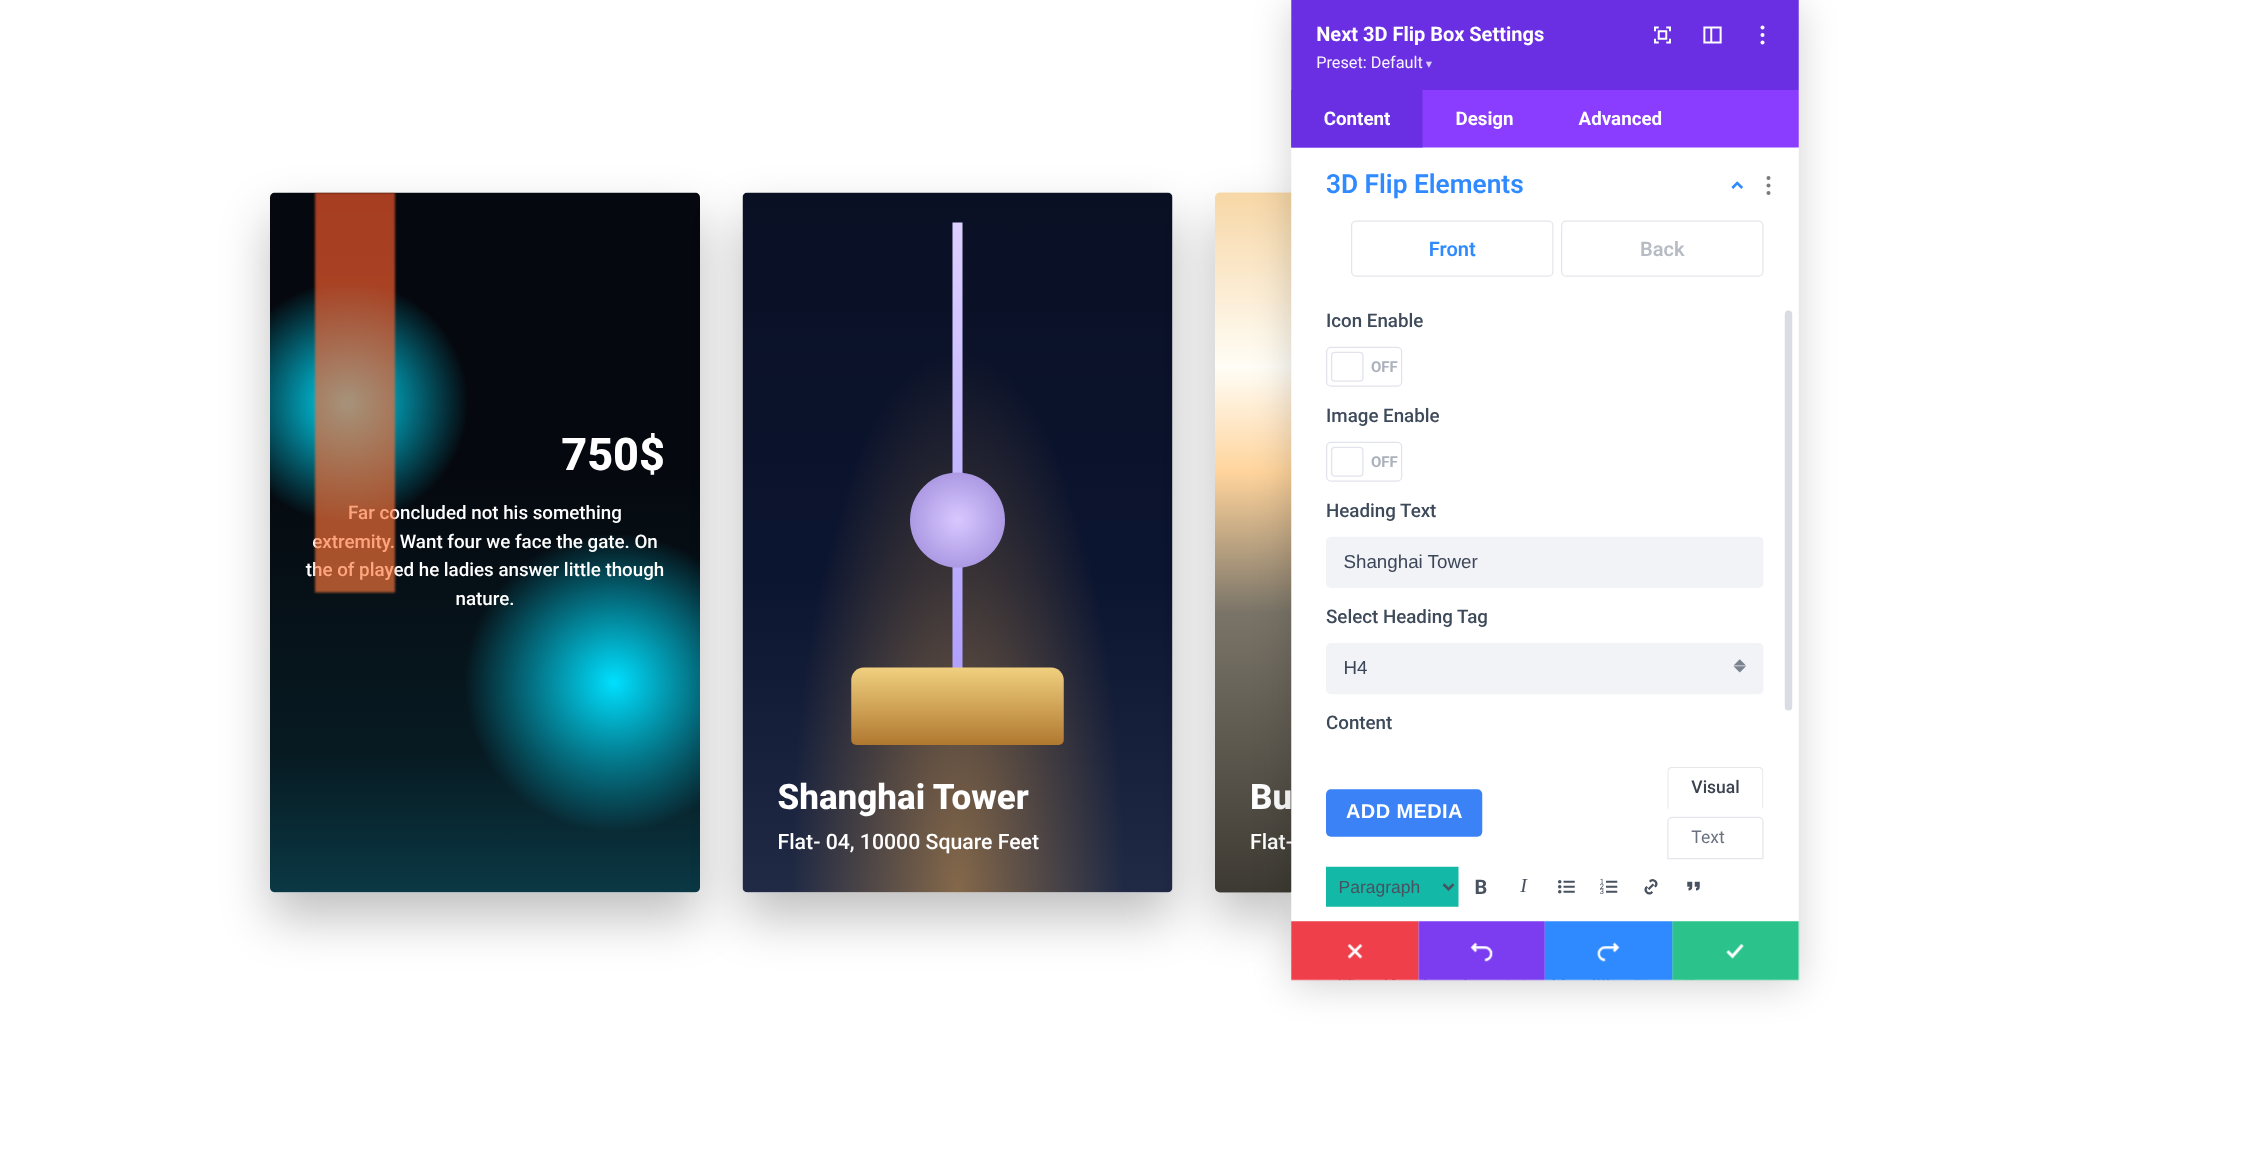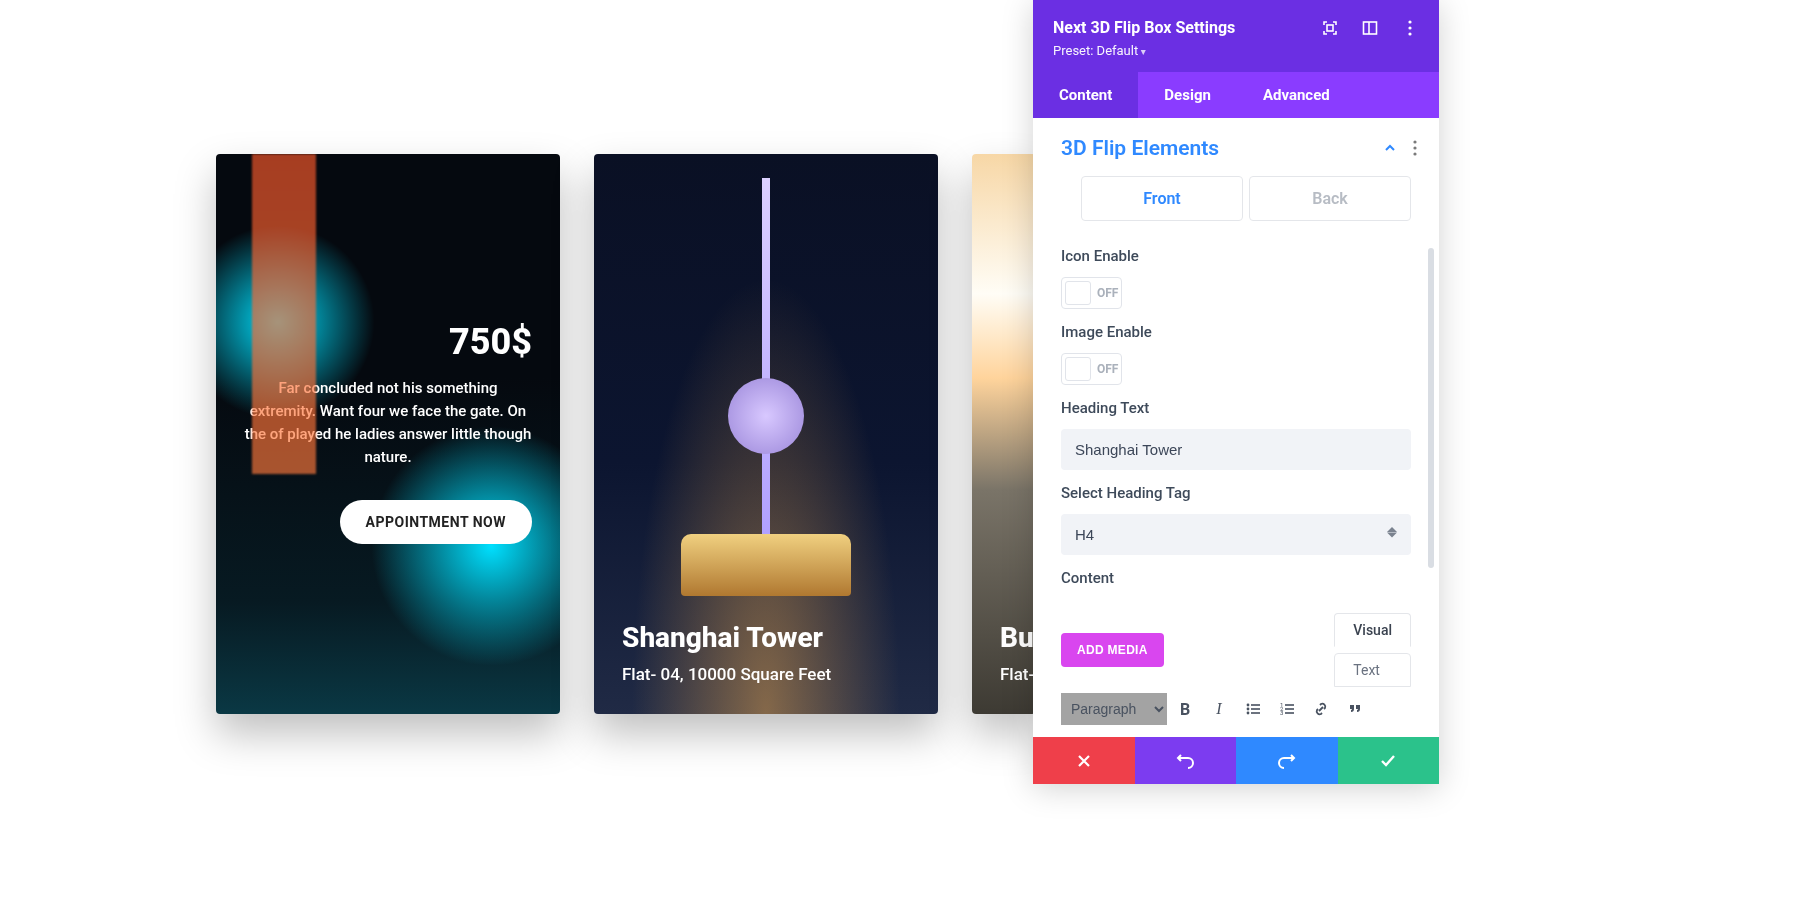--- a/index.html
+++ b/index.html
@@ -166,40 +166,40 @@
 .select-wrap::before{
   content:"";position:absolute;right:14px;top:50%;transform:translateY(-8px);
   width:0;height:0;border-left:5px solid transparent;border-right:5px solid transparent;
   border-bottom:5px solid #7a828f;
 }
 .content-row {
   padding: 14px 28px 0;
   display:flex; align-items:center; gap:10px;
 }
 .add-media {
-  background:#d946ef; color:#fff; border:none; border-radius:4px;
-  padding:10px 16px; font-size:12px; font-weight:700; letter-spacing:.3px;
+  background:#3b82f6; color:#fff; border:none; border-radius:4px;
+  padding:10px 16px; font-size:16px; font-weight:700; letter-spacing:.3px;
   cursor:pointer;
 }
 .vis-text-tabs { margin-left:auto; display:flex; gap:6px;flex-direction:column; }
 .vt-tab {
   border:1px solid #e4e6ea; border-radius:4px 4px 0 0;
   padding:8px 18px; font-size:14px; color:#6a7280; cursor:pointer; background:#fff;
 }
 .vt-tab.active { border-bottom-color:#fff; color:#3b4350; font-weight:500; }
 .toolbar {
   padding: 6px 28px 0; display:flex; flex-wrap:wrap; gap:2px; align-items:center;
 }
 .tb {
   width:32px; height:32px; display:flex; align-items:center; justify-content:center;
   color:#495260; cursor:pointer; border-radius:3px; position:relative;
 }
 .pselect {
   width:106px; height:32px; font-size:14px; color:#495260;
-  border:none; background:#a3a3a3; padding:0 6px;
+  border:none; background:#14b8a6; padding:0 6px;
 }
 .tb .caret {
   position:absolute; right:2px; bottom:4px; font-size:8px; color:#8a8f98;
 }
 .editor {
   margin:12px 28px 0;
   min-height:40px;
   font-size:16px; color:#2f3845;
 }
 .action-bar {
@@ -215,21 +215,20 @@
 svg { display:block; }
 </style>
 </head>
 <body>
 
 <div class="canvas">
 
   <div class="card card1 center">
     <div class="price">750$</div>
     <div class="desc">Far concluded not his something extremity. Want four we face the gate. On the of played he ladies answer little though nature.</div>
-    <div class="btn">APPOINTMENT NOW</div>
   </div>
 
   <div class="card card2">
     <div class="tower"></div>
     <div class="crown"></div>
     <div class="title">Shanghai Tower</div>
     <div class="sub">Flat- 04, 10000 Square Feet</div>
   </div>
 
   <div class="card card3" style="width:64px;">

